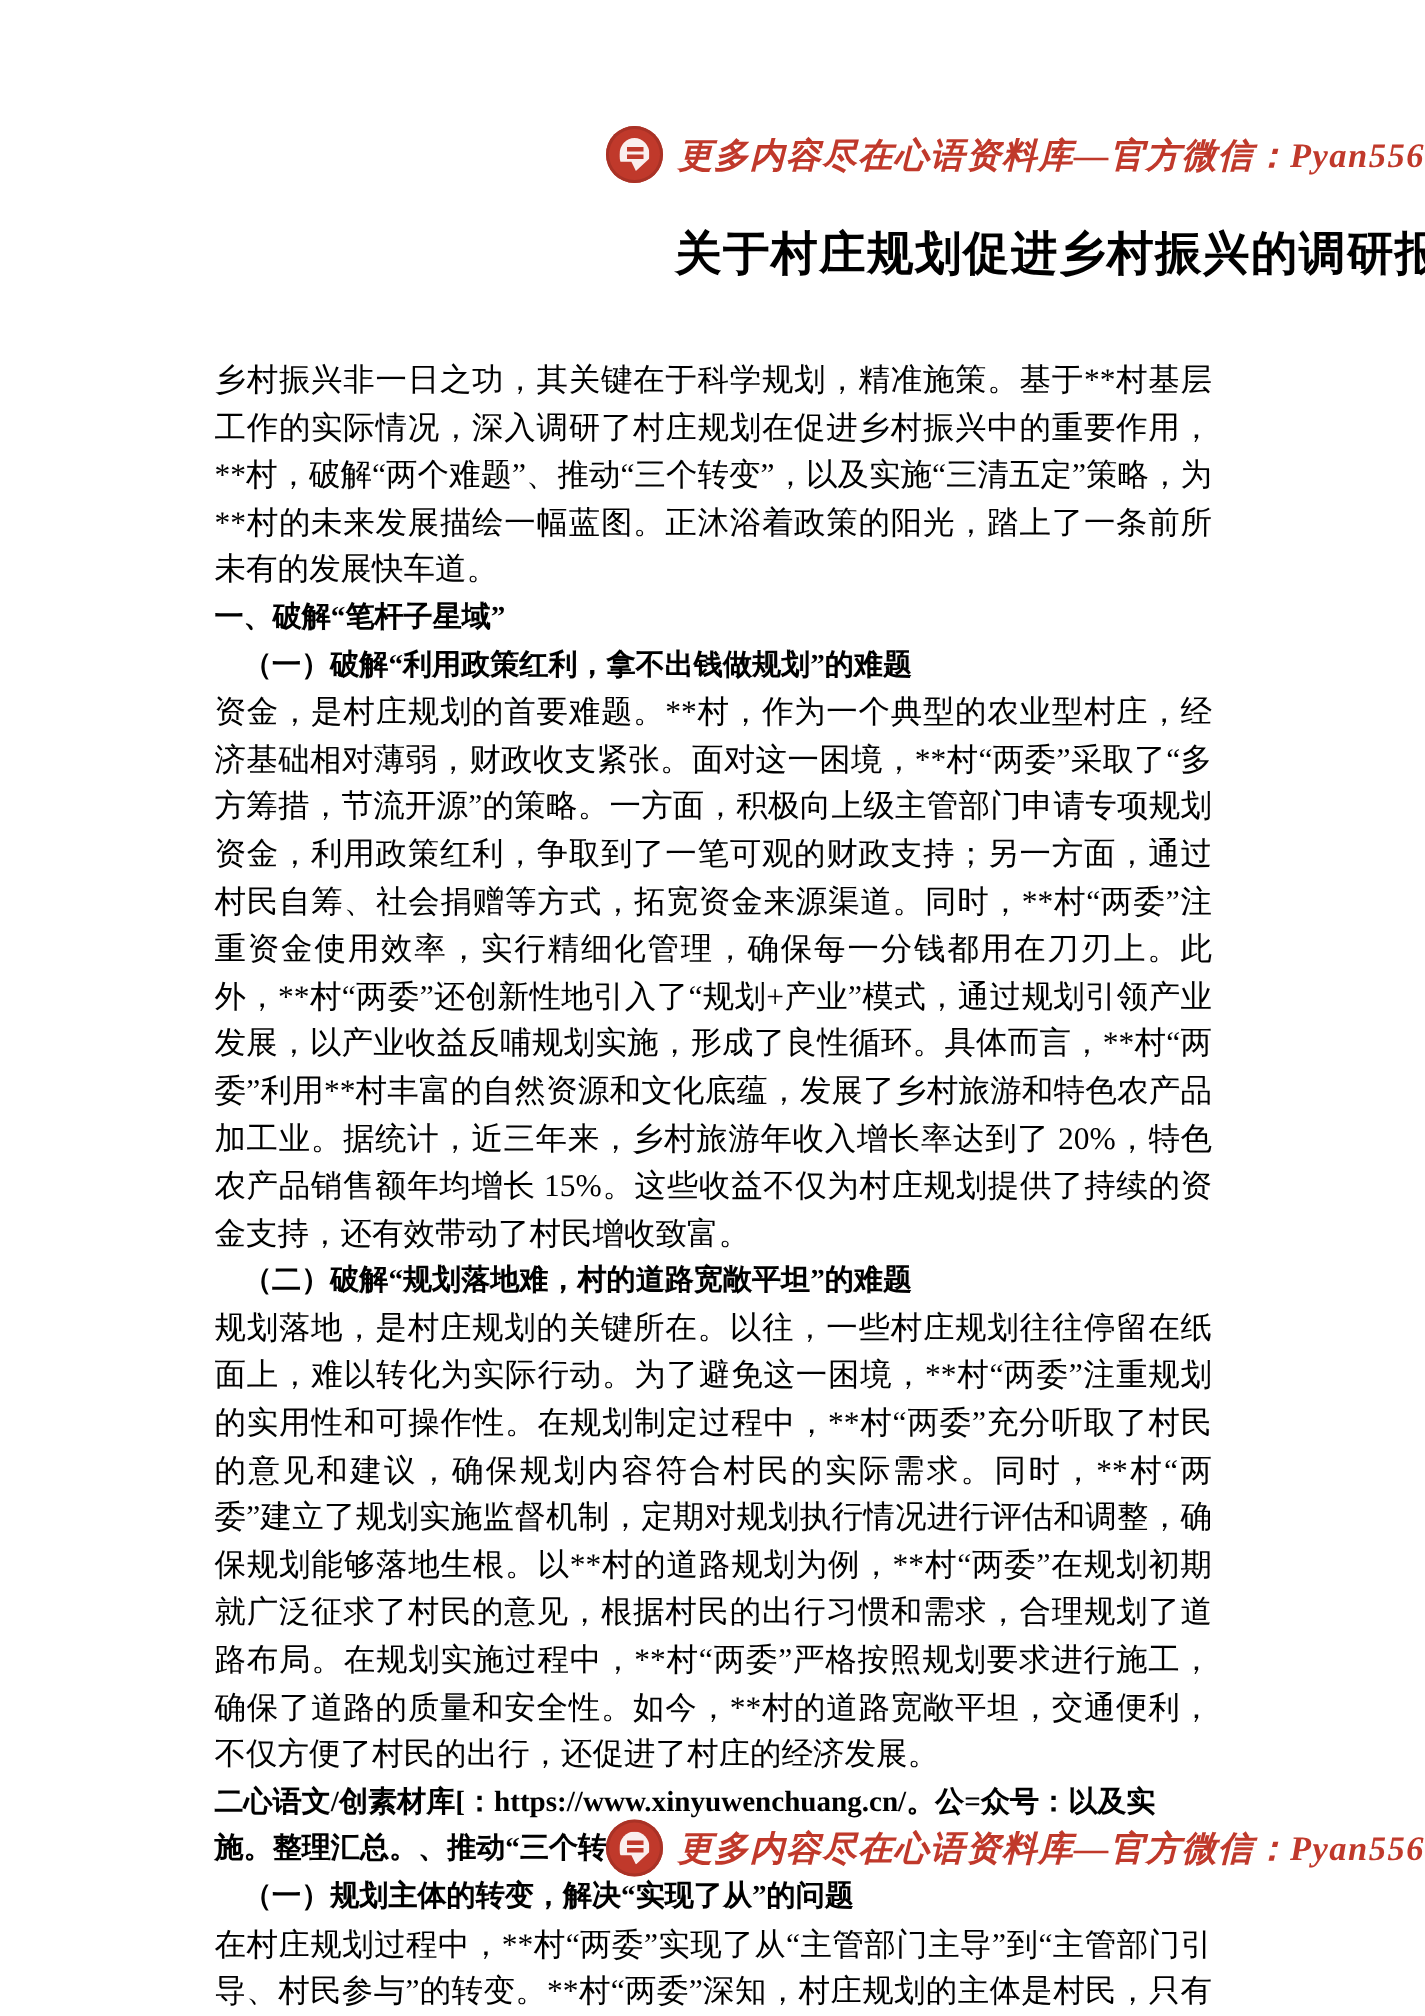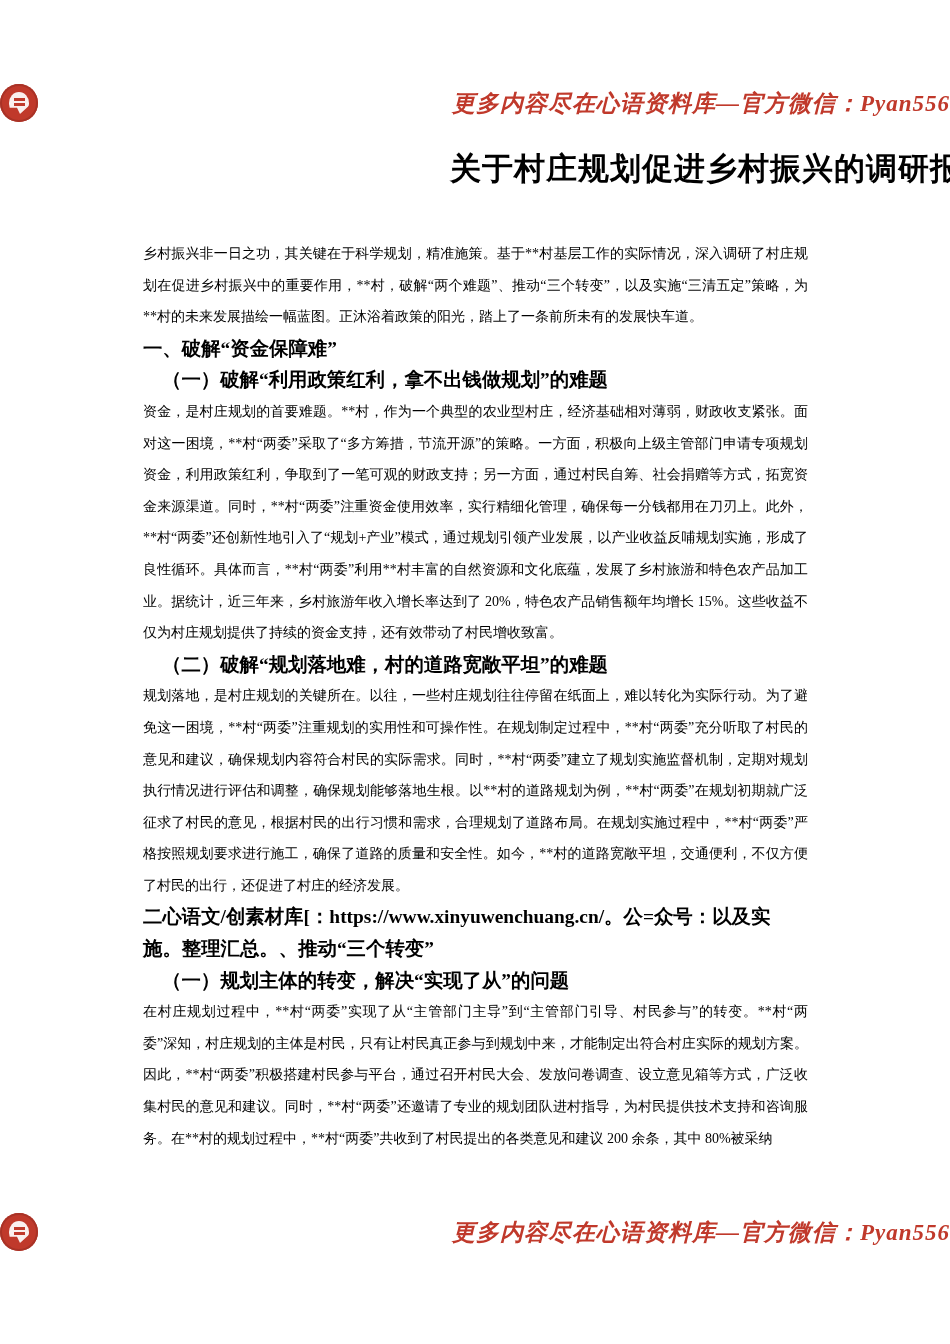--- a/index.html
+++ b/index.html
@@ -18,21 +18,21 @@
     overflow: hidden;
   }
 
   
   .watermark {
     position: absolute;
     left: 0;
     width: 950px;
     display: flex;
     align-items: center;
-    justify-content: space-between;
+    justify-content: flex-end;
     gap: 10px;
     user-select: none;
   }
   .watermark.top { top: 84px; }
   .watermark.bottom { top: 1213px; }
 
   .wm-logo {
     width: 38px;
     height: 38px;
     border-radius: 50%;
@@ -90,21 +90,21 @@
 
   
   .body-area {
     position: absolute;
     top: 238px;
     left: 143px;
     width: 665px;
   }
   p.para {
     margin: 0;
-    font-size: 14px;
+    font-size: 21px;
     line-height: 31.6px;
     text-align: justify;
     text-justify: inter-ideograph;
     text-indent: 0;
   }
   p.heading {
     margin: 0;
     font-size: 19.4px;
     line-height: 31.6px;
     font-weight: bold;
@@ -121,21 +121,21 @@
 
   <div class="watermark top">
     <span class="wm-logo"></span>
     <span class="wm-text">更多内容尽在心语资料库—官方微信：Pyan556</span>
   </div>
 
   <div class="doc-title">关于村庄规划促进乡村振兴的调研报告</div>
 
   <div class="body-area">
     <p class="para">乡村振兴非一日之功，其关键在于科学规划，精准施策。基于**村基层工作的实际情况，深入调研了村庄规划在促进乡村振兴中的重要作用，**村，破解“两个难题”、推动“三个转变”，以及实施“三清五定”策略，为**村的未来发展描绘一幅蓝图。正沐浴着政策的阳光，踏上了一条前所未有的发展快车道。</p>
-    <p class="heading">一、破解“资金保障难”</p>
+    <p class="heading">一、破解“笔杆子星域”</p>
     <p class="heading indent2">（一）破解“利用政策红利，拿不出钱做规划”的难题</p>
     <p class="para">资金，是村庄规划的首要难题。**村，作为一个典型的农业型村庄，经济基础相对薄弱，财政收支紧张。面对这一困境，**村“两委”采取了“多方筹措，节流开源”的策略。一方面，积极向上级主管部门申请专项规划资金，利用政策红利，争取到了一笔可观的财政支持；另一方面，通过村民自筹、社会捐赠等方式，拓宽资金来源渠道。同时，**村“两委”注重资金使用效率，实行精细化管理，确保每一分钱都用在刀刃上。此外，**村“两委”还创新性地引入了“规划+产业”模式，通过规划引领产业发展，以产业收益反哺规划实施，形成了良性循环。具体而言，**村“两委”利用**村丰富的自然资源和文化底蕴，发展了乡村旅游和特色农产品加工业。据统计，近三年来，乡村旅游年收入增长率达到了 20%，特色农产品销售额年均增长 15%。这些收益不仅为村庄规划提供了持续的资金支持，还有效带动了村民增收致富。</p>
     <p class="heading indent2">（二）破解“规划落地难，村的道路宽敞平坦”的难题</p>
     <p class="para">规划落地，是村庄规划的关键所在。以往，一些村庄规划往往停留在纸面上，难以转化为实际行动。为了避免这一困境，**村“两委”注重规划的实用性和可操作性。在规划制定过程中，**村“两委”充分听取了村民的意见和建议，确保规划内容符合村民的实际需求。同时，**村“两委”建立了规划实施监督机制，定期对规划执行情况进行评估和调整，确保规划能够落地生根。以**村的道路规划为例，**村“两委”在规划初期就广泛征求了村民的意见，根据村民的出行习惯和需求，合理规划了道路布局。在规划实施过程中，**村“两委”严格按照规划要求进行施工，确保了道路的质量和安全性。如今，**村的道路宽敞平坦，交通便利，不仅方便了村民的出行，还促进了村庄的经济发展。</p>
     <p class="heading">二心语文/创素材库[：https://www.xinyuwenchuang.cn/。公=众号：以及实施。整理汇总。、推动“三个转变”</p>
     <p class="heading indent2">（一）规划主体的转变，解决“实现了从”的问题</p>
     <p class="para">在村庄规划过程中，**村“两委”实现了从“主管部门主导”到“主管部门引导、村民参与”的转变。**村“两委”深知，村庄规划的主体是村民，只有让村民真正参与到规划中来，才能制定出符合村庄实际的规划方案。因此，**村“两委”积极搭建村民参与平台，通过召开村民大会、发放问卷调查、设立意见箱等方式，广泛收集村民的意见和建议。同时，**村“两委”还邀请了专业的规划团队进村指导，为村民提供技术支持和咨询服务。在**村的规划过程中，**村“两委”共收到了村民提出的各类意见和建议 200 余条，其中 80%被采纳</p>
   </div>
 
   <div class="watermark bottom">

